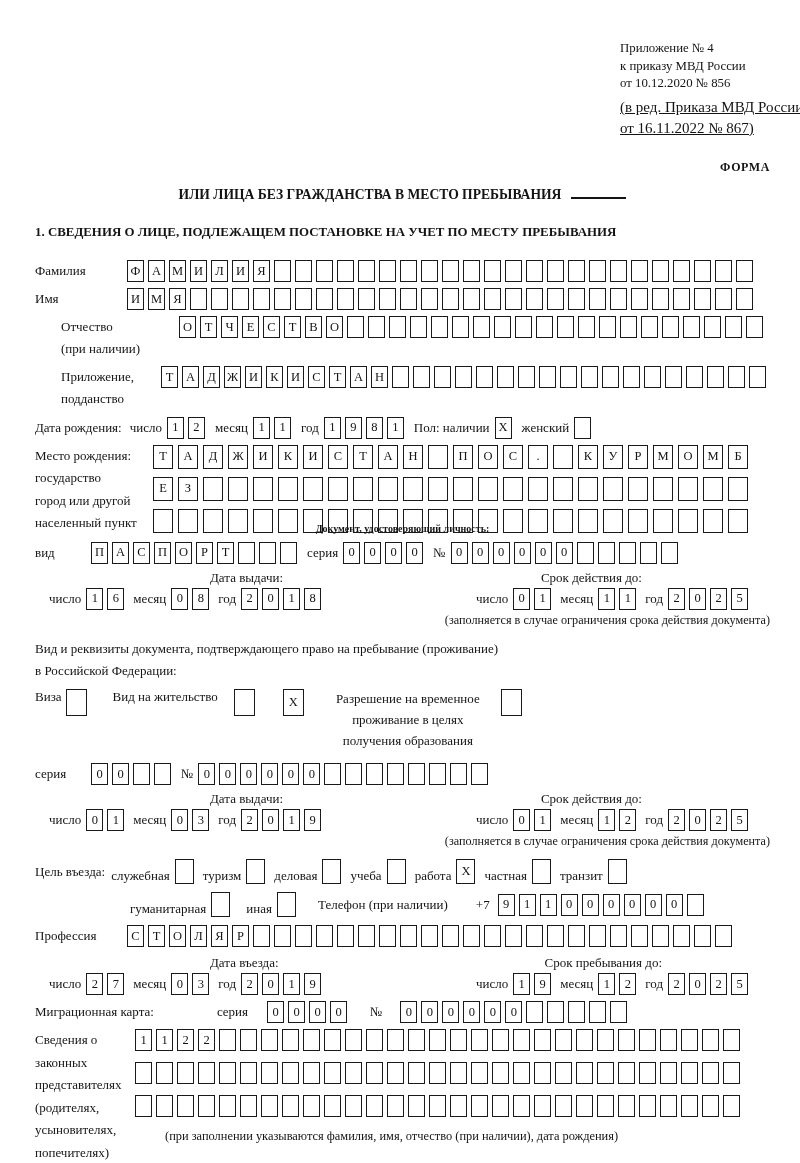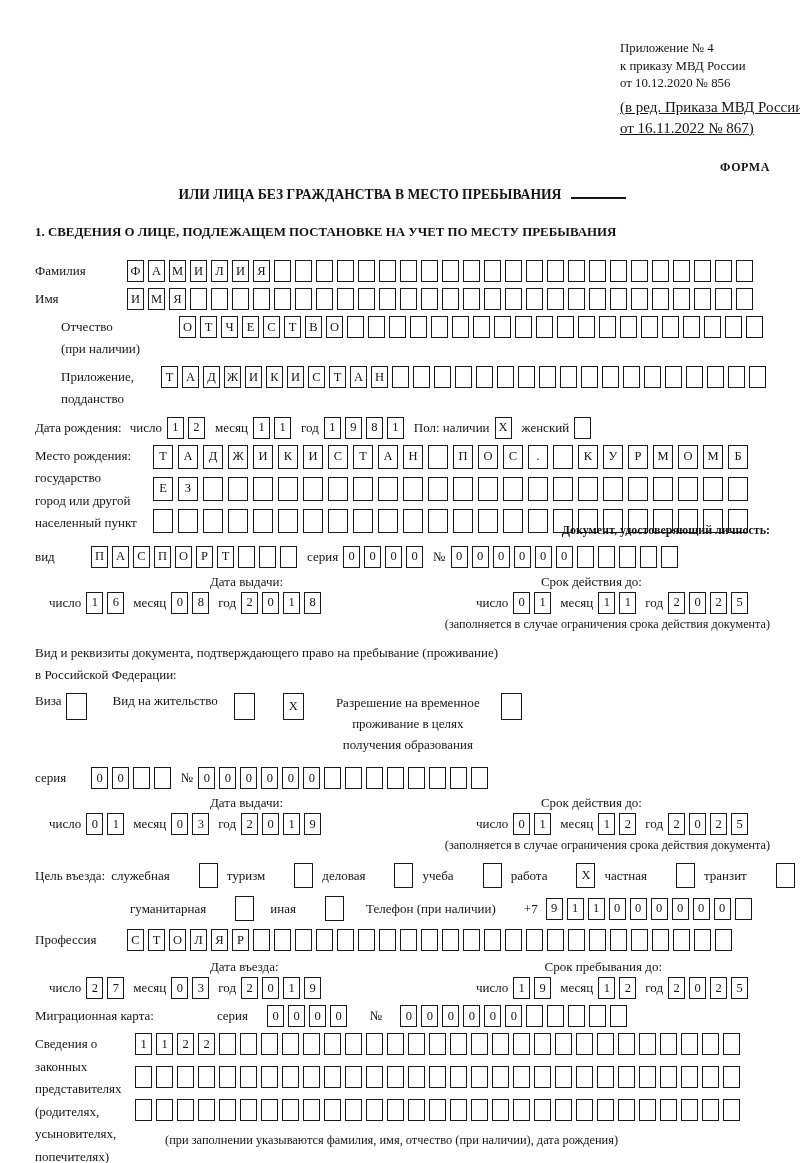--- a/index.html
+++ b/index.html
@@ -25,36 +25,36 @@
         font-size:12.5px;flex:none;background:#fff;}
   .cells-wide{gap:5px;}
   .cells-wide .cell{width:20px;height:24px;}
   .cell-lg .cell{width:21px;height:27px;}
   .cell-md .cell{width:19px;height:25px;}
   .sub{margin:0 5px 0 10px;flex:none;}
   .sub.first{margin-left:8px;}
   .block{display:flex;margin-bottom:8px;font-size:13px;}
   .block .labels{flex:none;line-height:22.5px;}
   .block .rows .cells{display:flex;margin-bottom:8px;}
-  .center-b{font-weight:bold;text-align:right;font-size:12px;margin:2px 0 8px;}
+  .center-b{font-weight:bold;text-align:center;font-size:10px;margin:2px 0 8px;}
   .dates-head{display:flex;font-size:13px;margin:4px 0 2px;}
   .dates-head .h1{margin-left:175px;}
   .dates-head .h2{margin-left:auto;margin-right:128px;}
   .dates{display:flex;align-items:center;font-size:13px;padding:0 22px 0 14px;
          justify-content:space-between;margin-bottom:2px;}
   .dgroup{display:flex;align-items:center;}
   .dgroup .cells{margin-left:5px;}
   .dgroup .sub{margin-left:9px;margin-right:0;}
   .note{text-align:right;font-size:12.2px;margin:3px 0 10px;}
   .intro{font-size:13px;line-height:1.75;margin-bottom:4px;}
   .opts{display:flex;align-items:flex-start;font-size:13px;margin:6px 0 12px;}
   .opt{display:flex;align-items:flex-start;flex:none;}
   .opt .olabel{margin-right:9px;}
   .opt .wrap{text-align:center;line-height:1.6;}
-  .purpose .opt{align-items:center;margin-right:9px;gap:24px;}
+  .purpose .opt{align-items:flex-end;margin-right:9px;}
   .purpose .opt .olabel{margin-right:5px;}
   .reps-note{font-size:12.4px;margin:12px 0 0 135px;}
 </style>
 </head>
 <body>
 
 <div class="page">
 
   <div class="hdr">
     <div>Приложение № 4</div>

